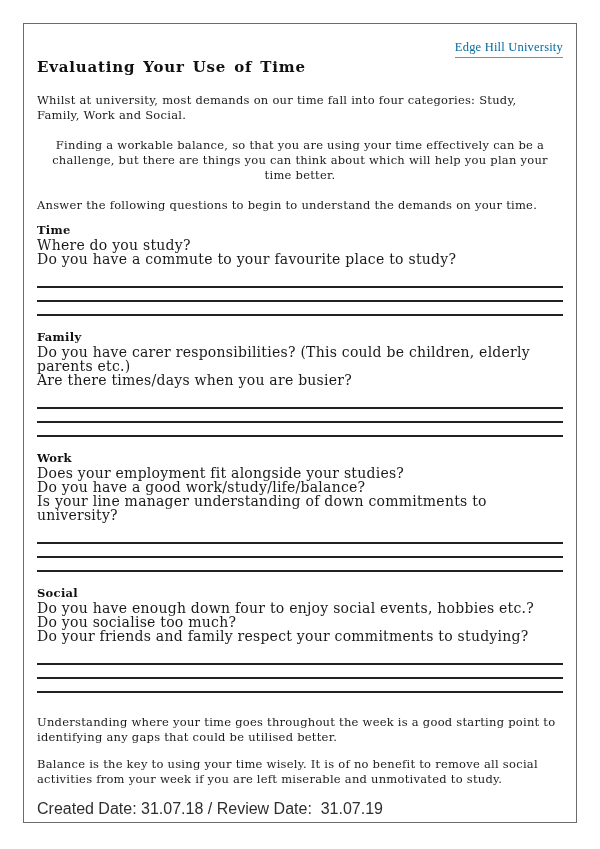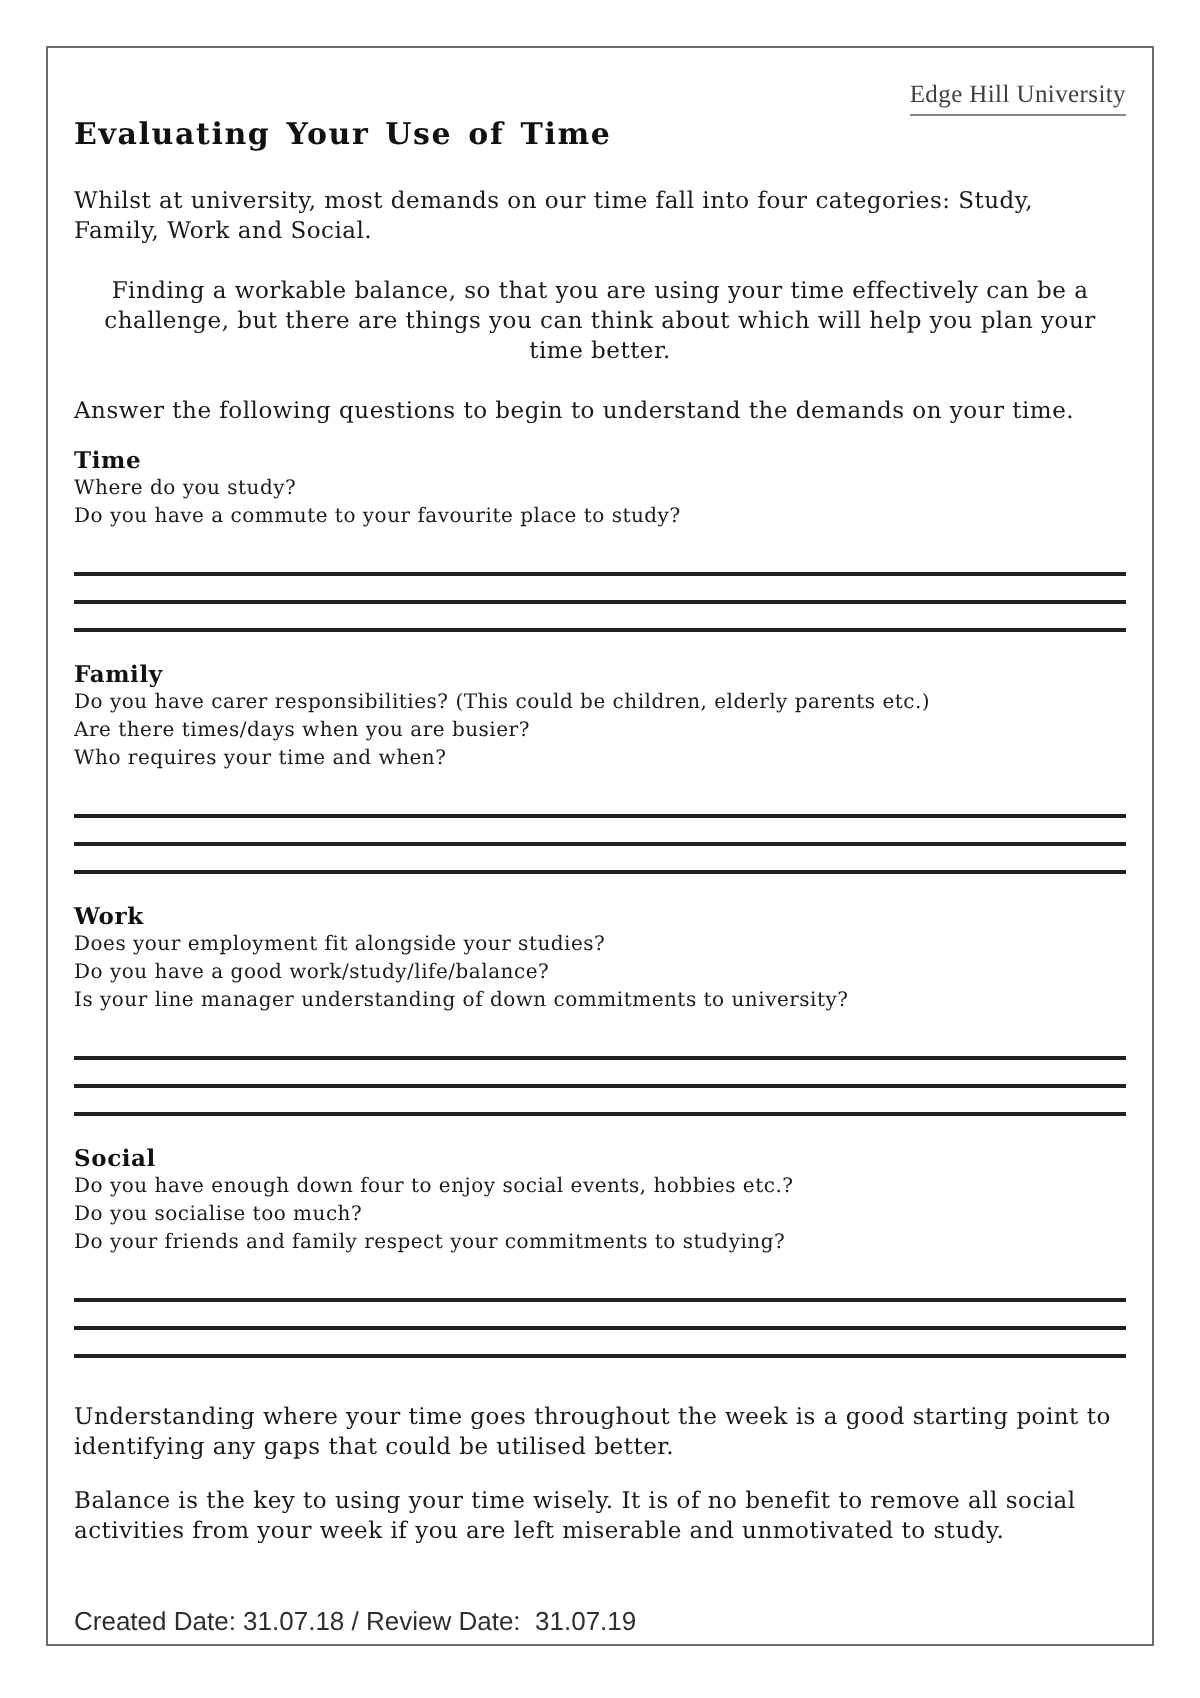--- a/index.html
+++ b/index.html
@@ -27,21 +27,21 @@
     color: #1a1a1a;
   }
   .logo-row {
     text-align: right;
     height: 17px;
   }
   .logo {
     display: inline-block;
     font-family: "Liberation Serif", serif;
     font-size: 12.5px;
-    color: #404040;
+    color: #0369a1;
     border-bottom: 1px solid #8a8a8a;
     padding-bottom: 2px;
     letter-spacing: 0.2px;
   }
   .title {
     margin-top: 5px;
     font-size: 15px;
     font-weight: bold;
     letter-spacing: 0.8px;
     word-spacing: 2px;
@@ -60,38 +60,38 @@
   .section { margin-top: 10px; }
   .section + .section { margin-top: 14px; }
   .section-heading {
     font-size: 11.5px;
     font-weight: bold;
     line-height: 15px;
     letter-spacing: 0.3px;
     color: #111111;
   }
   .question {
-    font-size: 10px;
+    font-size: 14px;
     line-height: 14px;
     letter-spacing: 0.25px;
     color: #1a1a1a;
   }
   .answer-lines { margin-top: 8px; }
   .answer-line {
     height: 14px;
     border-bottom: 2px solid #212121;
   }
   .outro1 { margin-top: 22px; }
   .outro2 { margin-top: 12px; }
   .footer {
     position: absolute;
     left: 13px;
     bottom: 4px;
     font-family: "Liberation Sans", sans-serif;
-    font-size: 13px;
+    font-size: 16px;
     color: #2e2e2e;
     white-space: pre;
   }
 </style>
 </head>
 <body>
 
 <div class="canvas">
   <div class="page">
 
@@ -113,21 +113,20 @@
         <div class="answer-line"></div>
         <div class="answer-line"></div>
         <div class="answer-line"></div>
       </div>
     </div>
 
     <div class="section">
       <div class="section-heading">Family</div>
       <div class="question">Do you have carer responsibilities? (This could be children, elderly parents etc.)</div>
       <div class="question">Are there times/days when you are busier?</div>
-      <div class="question">Who requires your time and when?</div>
       <div class="answer-lines">
         <div class="answer-line"></div>
         <div class="answer-line"></div>
         <div class="answer-line"></div>
       </div>
     </div>
 
     <div class="section">
       <div class="section-heading">Work</div>
       <div class="question">Does your employment fit alongside your studies?</div>

